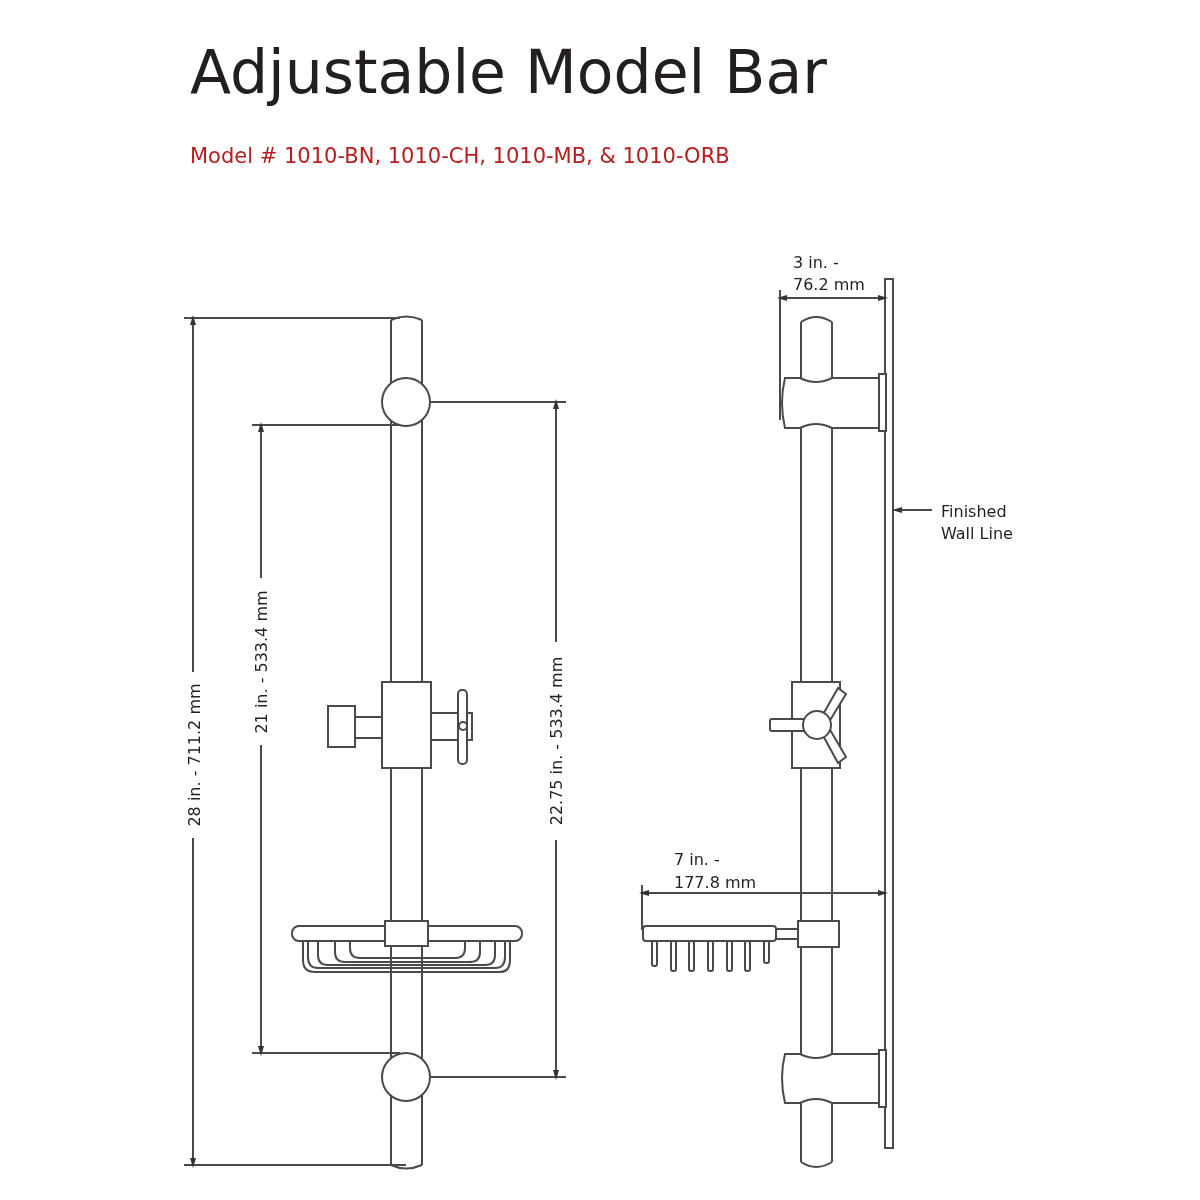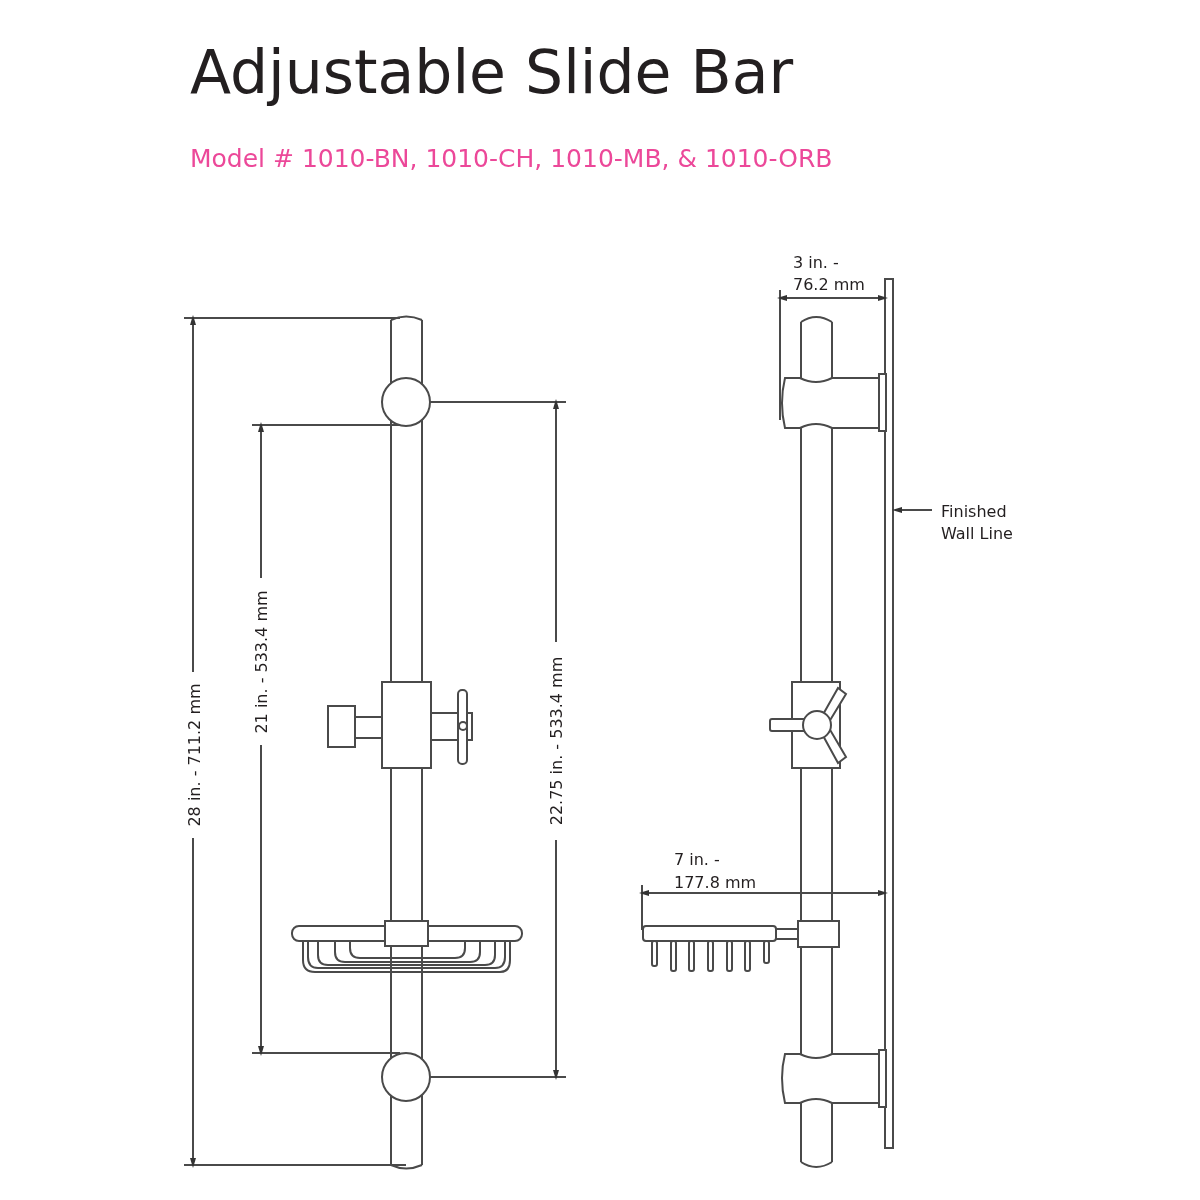--- a/index.html
+++ b/index.html
@@ -1,28 +1,28 @@
 <!DOCTYPE html>
 <html><head>
   <meta charset="utf-8">
   <style>
     html, body { margin: 0; padding: 0; background: #ffffff; }
     body { width: 1200px; height: 1200px; position: relative; overflow: hidden; font-family: "DejaVu Sans", sans-serif; color: #231f20; }
     .title { position: absolute; left: 190px; top: 42px; font-size: 60px; font-weight: normal; letter-spacing: 0px; color: #231f20; margin: 0; line-height: 1; }
-    .subtitle { position: absolute; left: 190px; top: 146px; font-size: 25px; color: #ec4899; margin: 0; line-height: 1; }
+    .subtitle { position: absolute; left: 190px; top: 146px; font-size: 21px; color: #b91c1c; margin: 0; line-height: 1; }
     svg.drawing { position: absolute; left: 0; top: 0; }
     svg .ln { stroke: #4a4a4a; stroke-width: 2; fill: none; }
     svg .fillw { fill: #ffffff; stroke: #4a4a4a; stroke-width: 2; }
     svg .dim { stroke: #4a4a4a; stroke-width: 2; fill: none; }
     svg text { font-family: "DejaVu Sans", sans-serif; font-size: 16px; fill: #231f20; }
   </style>
 </head>
 <body>
 
-<h1 class="title">Adjustable Slide Bar</h1>
+<h1 class="title">Adjustable Model Bar</h1>
 <div class="subtitle">Model # 1010-BN, 1010-CH, 1010-MB, &amp; 1010-ORB</div>
 
 <svg class="drawing" width="1200" height="1200" viewBox="0 0 1200 1200">
   <defs>
     <marker id="arr" markerWidth="10" markerHeight="10" refX="5" refY="5" orient="auto-start-reverse" markerUnits="userSpaceOnUse">
       <path d="M0,2 L10,5 L0,8 Z" fill="#333"></path>
     </marker>
   </defs>
 
   <g>

